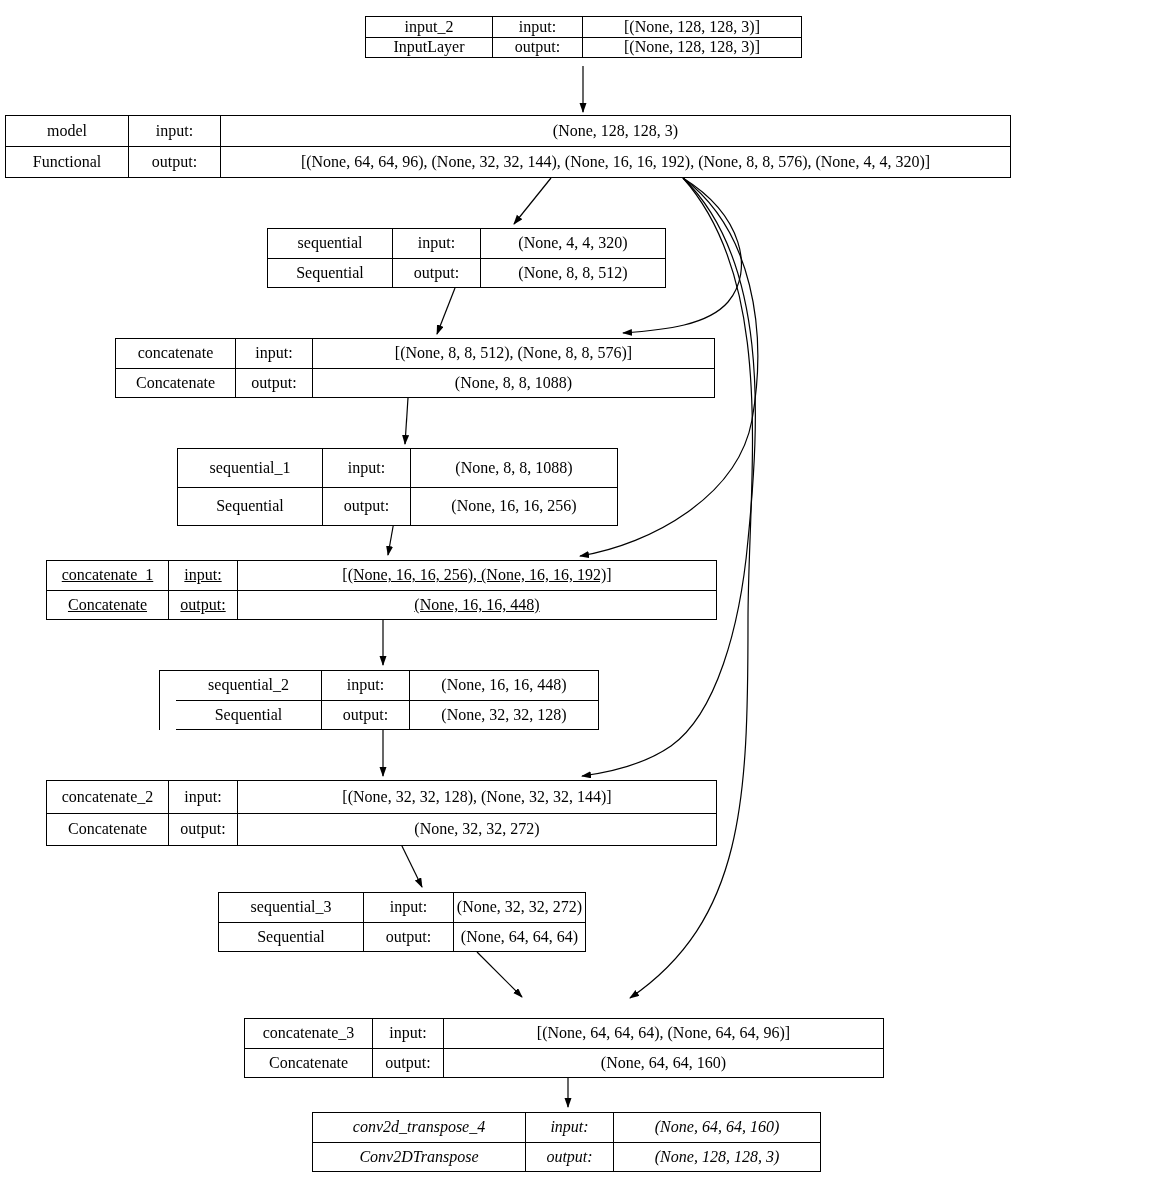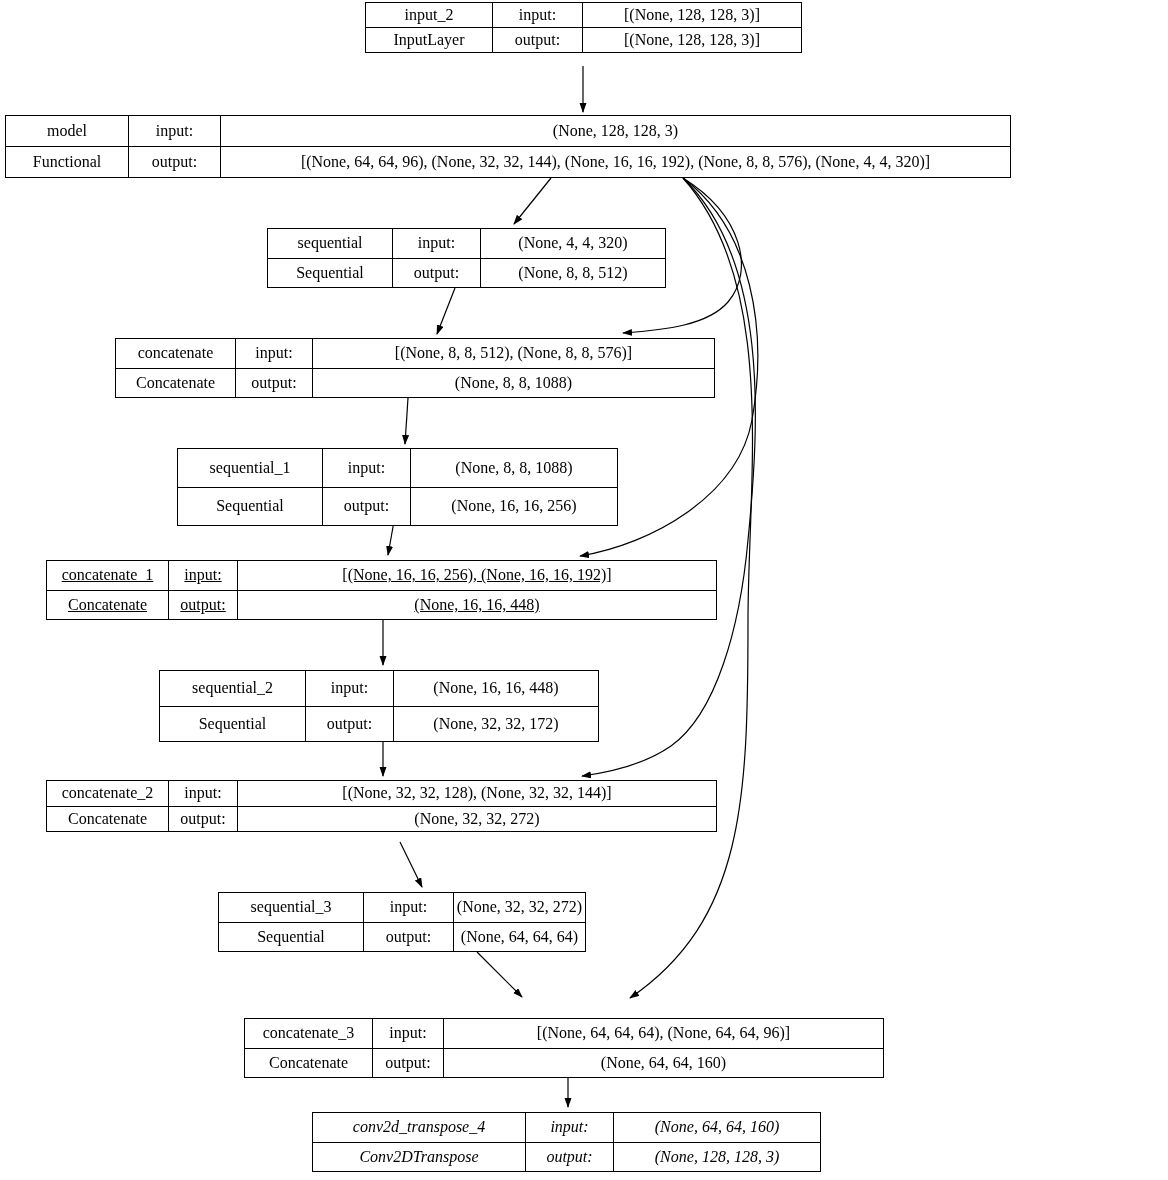--- a/index.html
+++ b/index.html
@@ -55,21 +55,21 @@
     <path class="edge" d="M383,730 L383,776" marker-end="url(#arrow)"></path>
     <path class="edge" d="M400,842 L422,887" marker-end="url(#arrow)"></path>
     <path class="edge" d="M477,952 L522,997" marker-end="url(#arrow)"></path>
     <path class="edge" d="M568,1062 L568,1107" marker-end="url(#arrow)"></path>
     <path class="edge" d="M683,178 C742,215 755,270 728,302 C708,325 666,330 623,333" marker-end="url(#arrow)"></path>
     <path class="edge" d="M683,178 C752,230 768,330 752,420 C738,496 652,544 580,556" marker-end="url(#arrow)"></path>
     <path class="edge" d="M683,178 C768,260 760,420 748,540 C740,628 716,714 671,746 C645,764 612,772 582,776" marker-end="url(#arrow)"></path>
     <path class="edge" d="M683,178 C778,285 748,480 748,620 C748,800 744,920 630,998" marker-end="url(#arrow)"></path>
   </svg>
 
-  <div class="node" style="left:365px;top:2px;width:437px;height:51px;grid-template-columns:127px 90px 1fr;">
+  <div class="node" style="left:365px;top:16px;width:437px;height:42px;grid-template-columns:127px 90px 1fr;">
     <div class="cell">input_2</div>
     <div class="cell">input:</div>
     <div class="cell">[(None, 128, 128, 3)]</div>
     <div class="cell">InputLayer</div>
     <div class="cell">output:</div>
     <div class="cell">[(None, 128, 128, 3)]</div>
   </div>
 
   <div class="node" style="left:5px;top:115px;width:1006px;height:63px;grid-template-columns:123px 92px 1fr;">
     <div class="cell">model</div>
@@ -109,30 +109,30 @@
 
   <div class="node" style="left:46px;top:560px;width:671px;height:60px;grid-template-columns:122px 69px 1fr;text-decoration:underline;">
     <div class="cell">concatenate_1</div>
     <div class="cell">input:</div>
     <div class="cell">[(None, 16, 16, 256), (None, 16, 16, 192)]</div>
     <div class="cell">Concatenate</div>
     <div class="cell">output:</div>
     <div class="cell">(None, 16, 16, 448)</div>
   </div>
 
-  <div class="node" style="left:159px;top:670px;width:440px;height:72px;grid-template-columns:146px 88px 1fr;">
+  <div class="node" style="left:159px;top:670px;width:440px;height:60px;grid-template-columns:146px 88px 1fr;padding-left:16px;">
     <div class="cell">sequential_2</div>
     <div class="cell">input:</div>
     <div class="cell">(None, 16, 16, 448)</div>
     <div class="cell">Sequential</div>
     <div class="cell">output:</div>
-    <div class="cell">(None, 32, 32, 172)</div>
+    <div class="cell">(None, 32, 32, 128)</div>
   </div>
 
-  <div class="node" style="left:46px;top:780px;width:671px;height:52px;grid-template-columns:122px 69px 1fr;">
+  <div class="node" style="left:46px;top:780px;width:671px;height:66px;grid-template-columns:122px 69px 1fr;">
     <div class="cell">concatenate_2</div>
     <div class="cell">input:</div>
     <div class="cell">[(None, 32, 32, 128), (None, 32, 32, 144)]</div>
     <div class="cell">Concatenate</div>
     <div class="cell">output:</div>
     <div class="cell">(None, 32, 32, 272)</div>
   </div>
 
   <div class="node" style="left:218px;top:892px;width:368px;height:60px;grid-template-columns:145px 90px 1fr;">
     <div class="cell">sequential_3</div>

